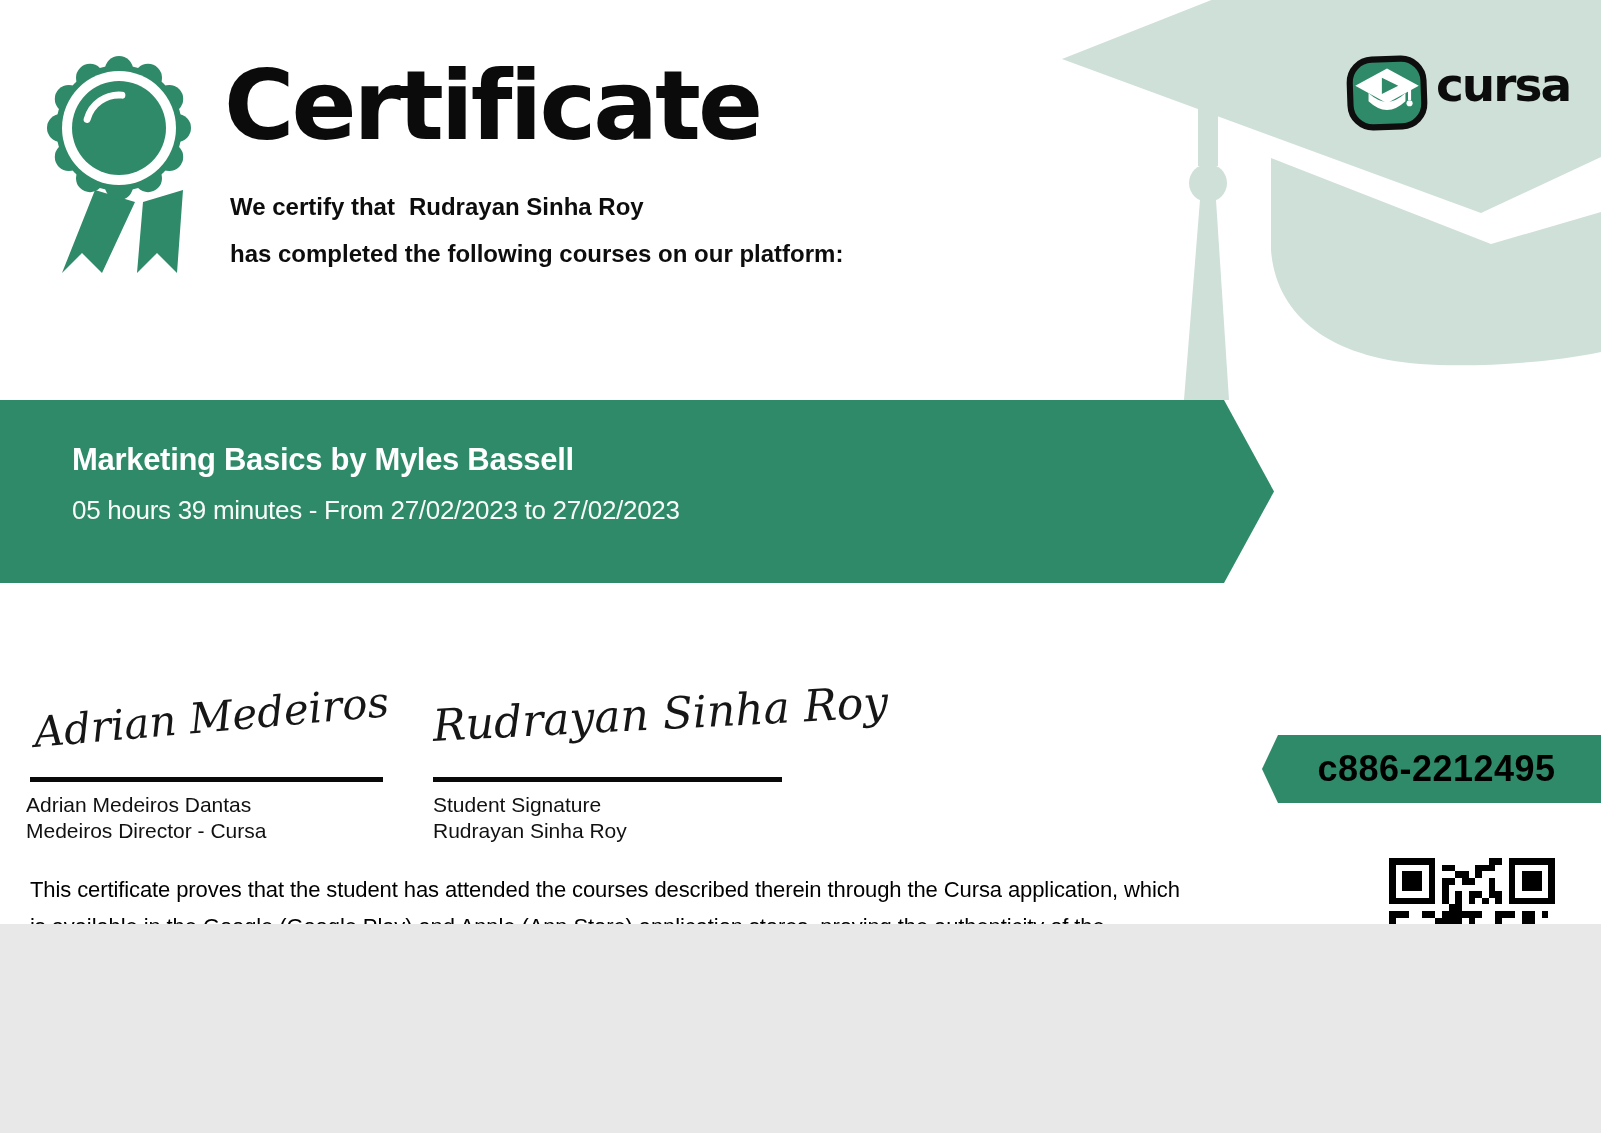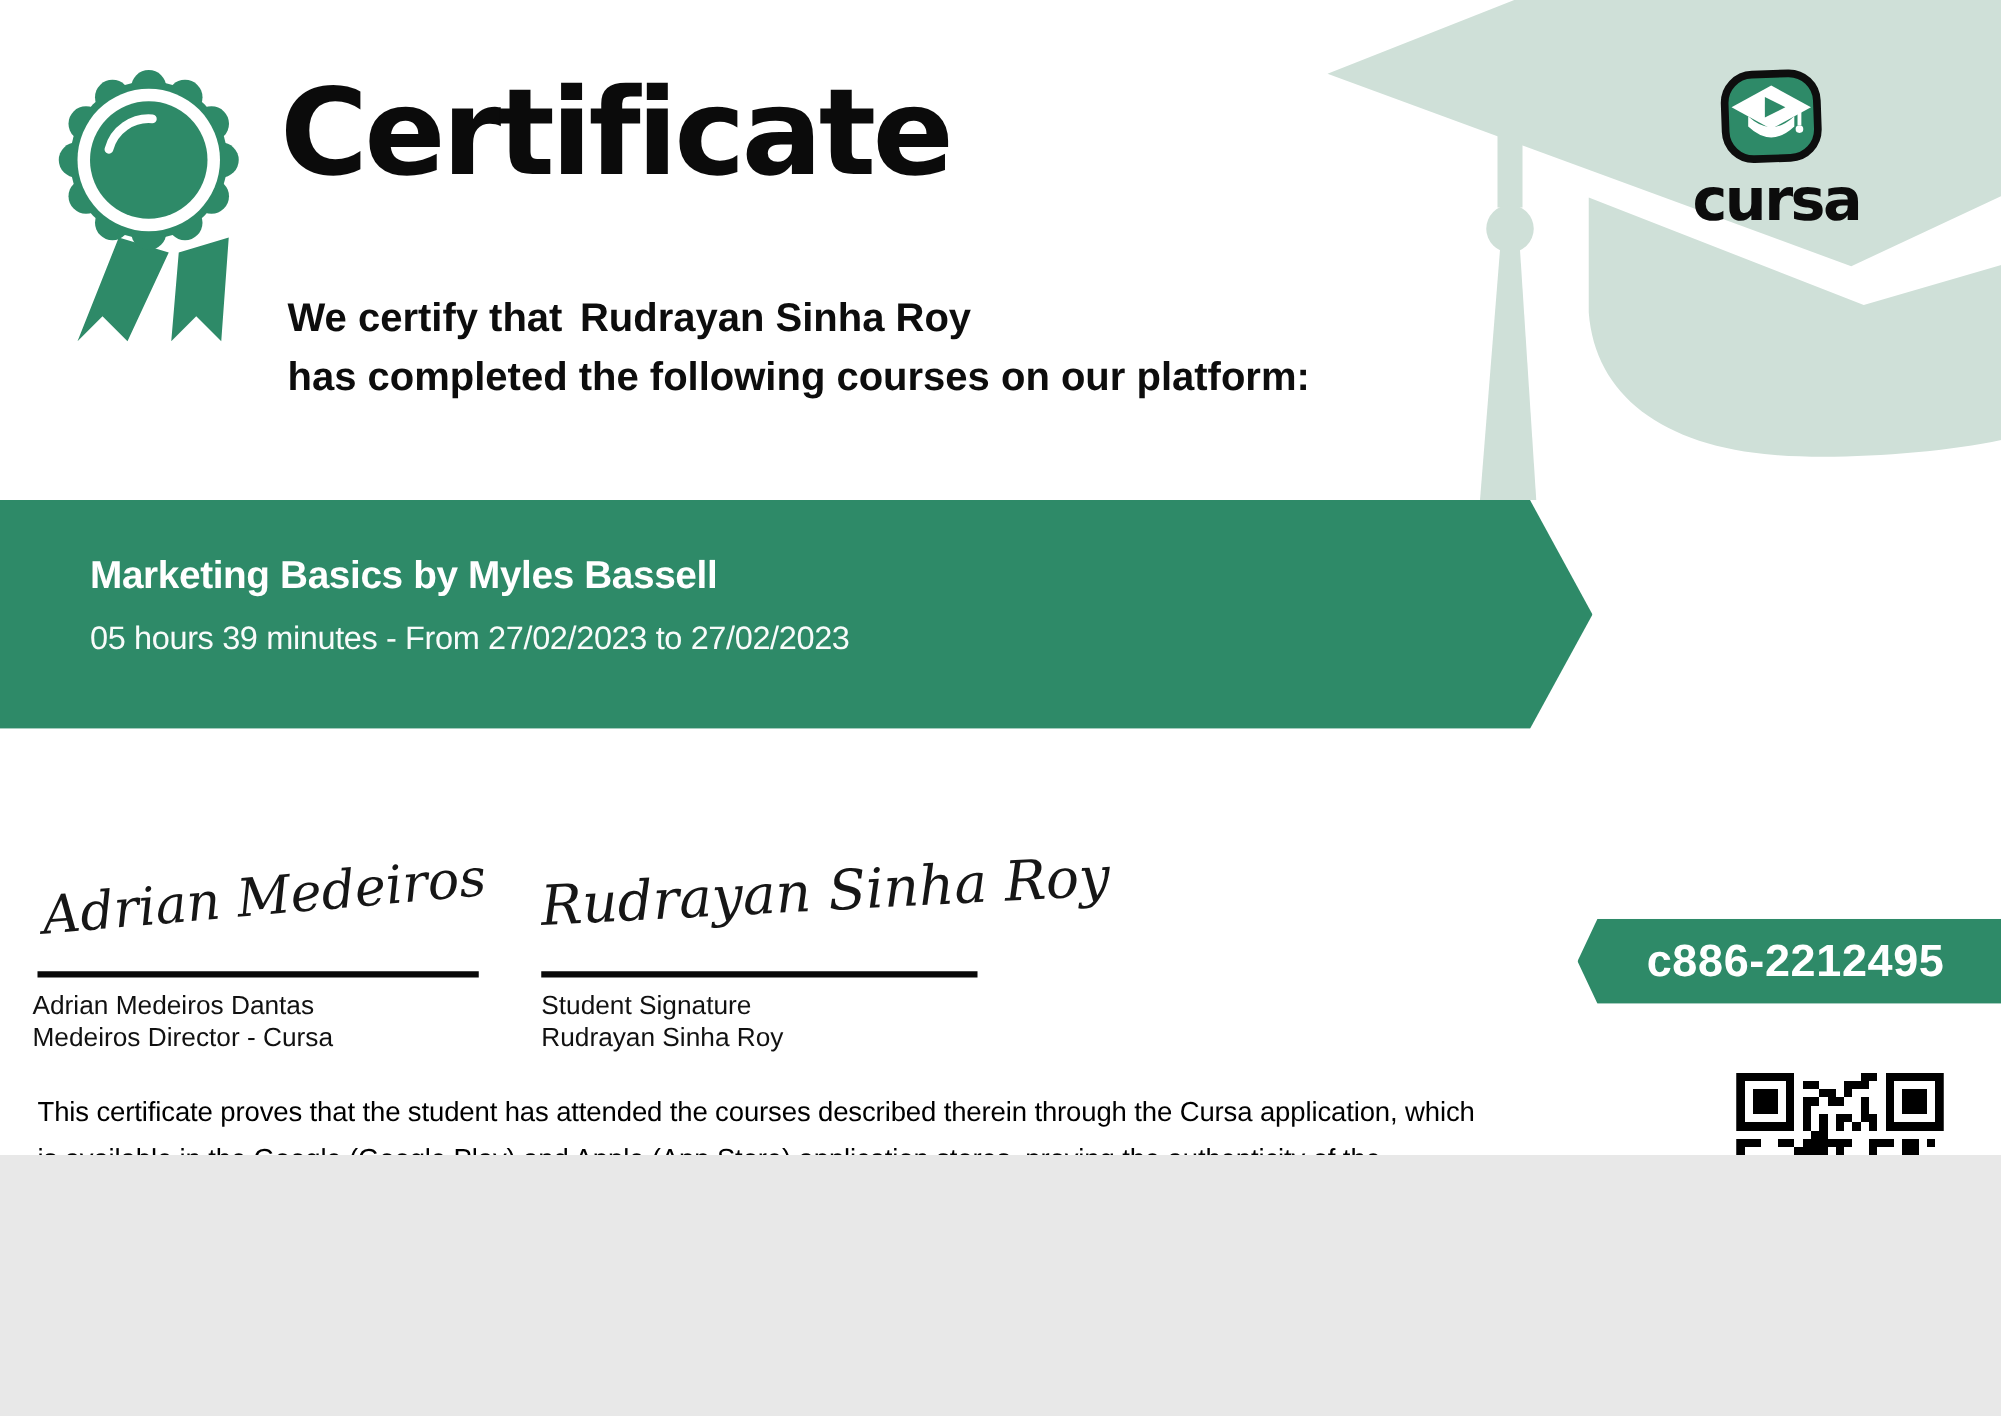--- a/index.html
+++ b/index.html
@@ -26,26 +26,26 @@
 
   
   .title{
     position:absolute;left:224px;top:56px;
     font-family:"DejaVu Sans",sans-serif;
     font-weight:700;font-size:96px;line-height:100px;
     letter-spacing:-3px;color:var(--ink);
   }
   .certify{
     position:absolute;left:230px;top:183px;
-    font-size:32px;line-height:47px;font-weight:700;color:#0d0d0d;margin-top:48px;
+    font-size:24px;line-height:47px;font-weight:700;color:#0d0d0d;
   }
   .certify .name{margin-left:14px;}
 
   
-  .logo{position:absolute;left:1346px;top:55px;display:flex;align-items:center;flex-direction:column;}
+  .logo{position:absolute;left:1346px;top:55px;display:flex;align-items:flex-start;}
   .logo .mark{width:82px;height:76px;}
   .logo .word{
     font-family:"DejaVu Sans",sans-serif;
     font-weight:700;font-size:47px;letter-spacing:-2px;
     color:#0c0c0c;margin-left:8px;margin-top:2px;
   }
 
   
   .banner{
     position:absolute;left:0;top:400px;width:1275px;height:183px;
@@ -74,21 +74,21 @@
   .sig-labels.left{left:26px;}
   .sig-labels.right{left:433px;}
 
   
   .code-badge{
     position:absolute;right:0;top:735px;width:339px;height:68px;
     background:var(--green);
     -webkit-clip-path:polygon(16px 0,100% 0,100% 100%,16px 100%,0 50%);
     clip-path:polygon(16px 0,100% 0,100% 100%,16px 100%,0 50%);
     display:flex;align-items:center;justify-content:center;
-    color:#ffffff;font-size:36px;font-weight:700;letter-spacing:0.5px;
+    color:#000000;font-size:36px;font-weight:700;letter-spacing:0.5px;
     padding-left:10px;box-sizing:border-box;
   }
 
   
   .footer-text{
     position:absolute;left:30px;top:872px;width:1330px;
     font-size:22px;line-height:36.7px;color:#000;
     white-space:pre-line;letter-spacing:-0.1px;
   }
 

